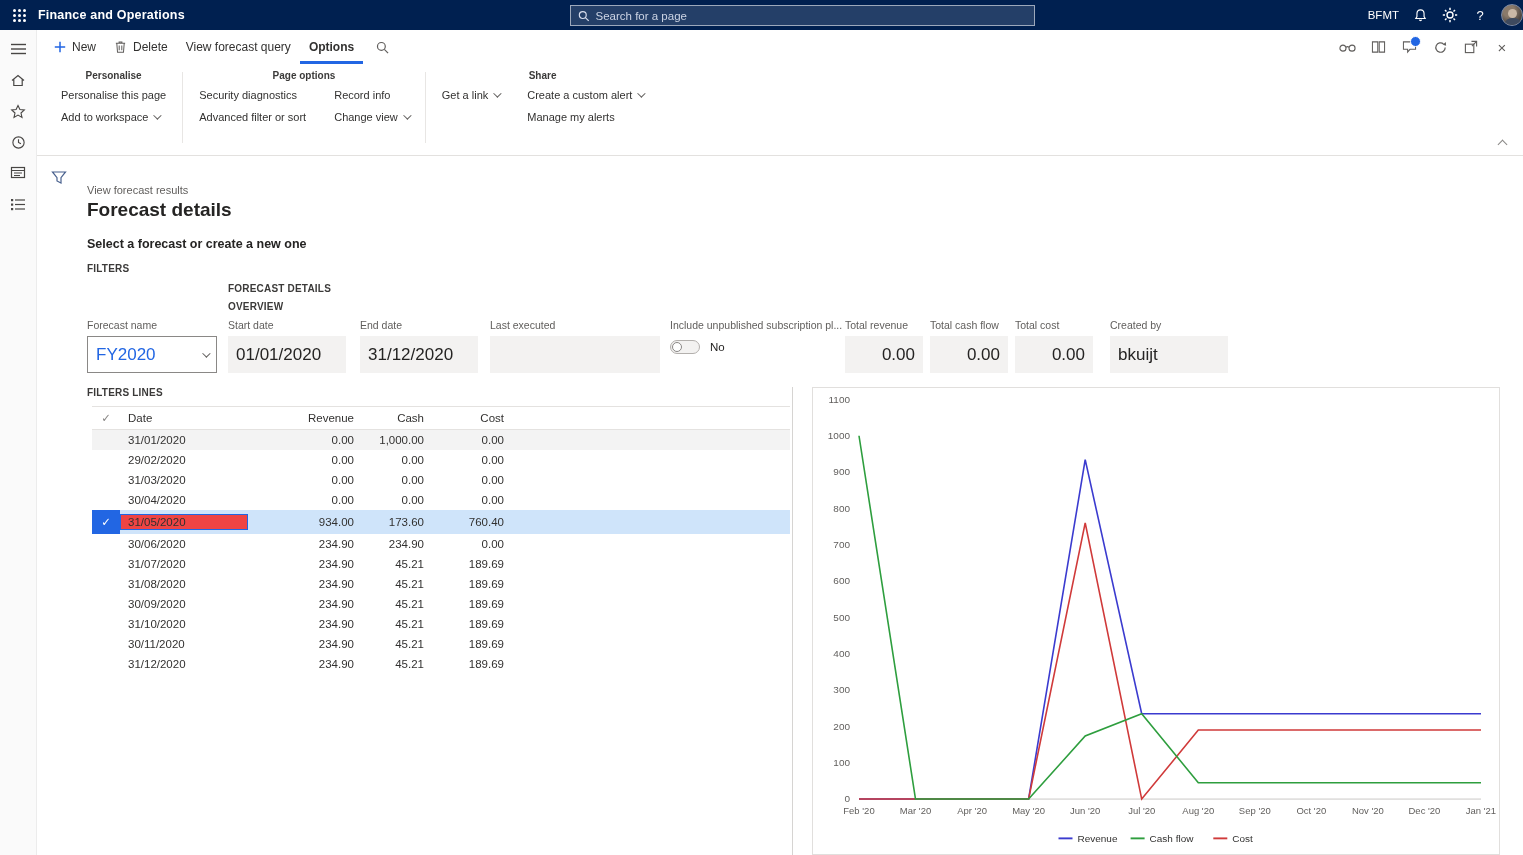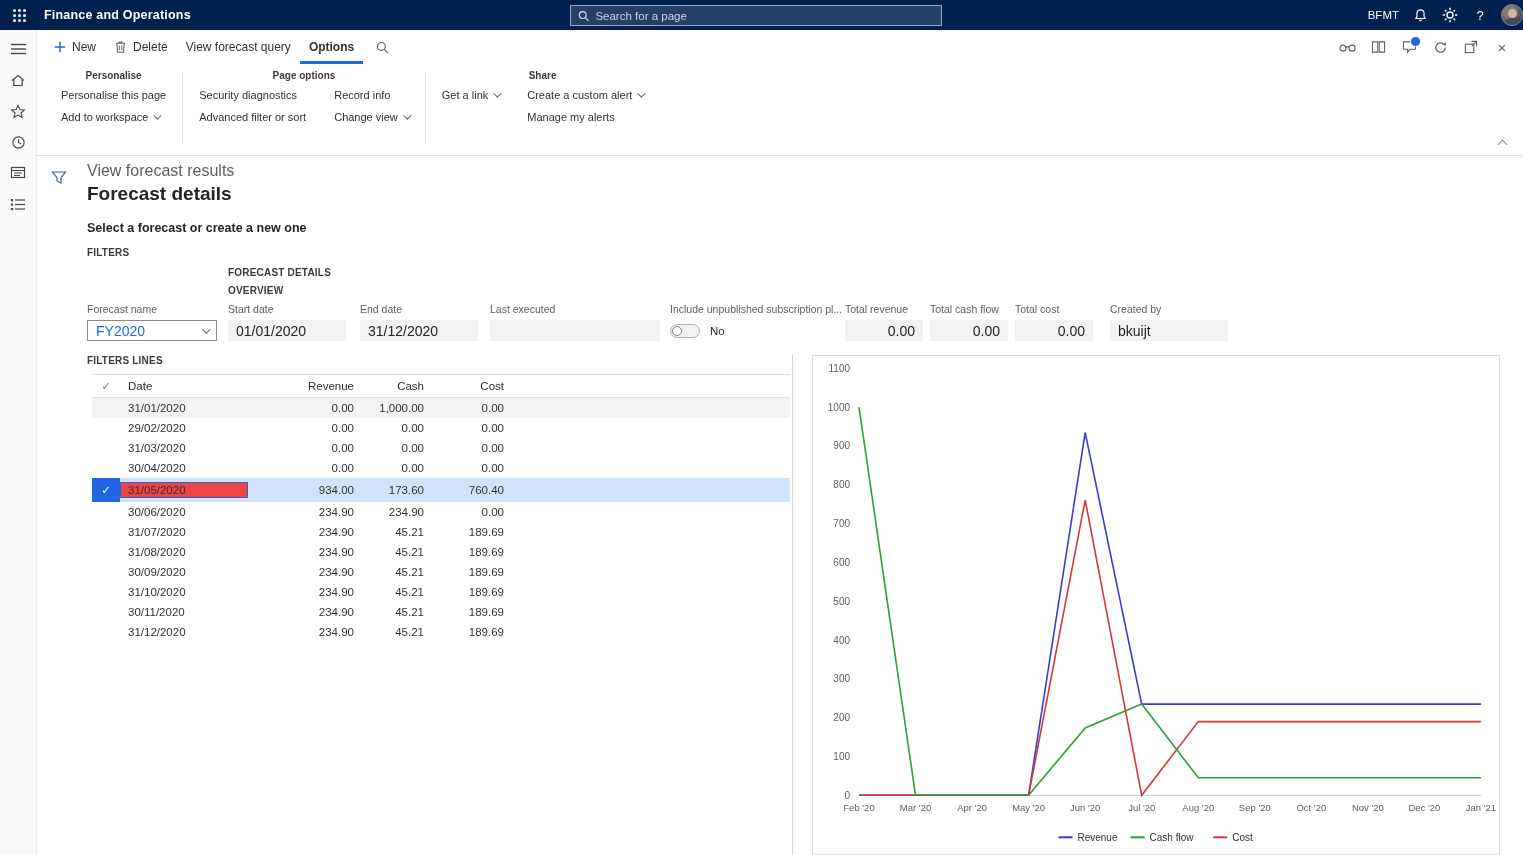--- a/index.html
+++ b/index.html
@@ -2,22 +2,22 @@
 <html><head>
 <meta charset="utf-8">
 <style>
   * { margin:0; padding:0; box-sizing:border-box; }
   html,body { width:1523px; height:855px; overflow:hidden; }
   body { font-family:"Liberation Sans","DejaVu Sans",sans-serif; font-size:12px; color:#323130; background:#fff; }
 
   
   .topbar { height:30px; background:#002050; display:flex; align-items:center; color:#fff; position:relative; z-index:5; }
   .waffle-btn { width:38px; height:30px; display:flex; align-items:center; justify-content:center; cursor:pointer; }
-  .app-title { font-weight:bold; font-size:12.5px; margin-left:6px; letter-spacing:.2px; }
-  .top-search { position:absolute; left:570px; top:5px; width:372px; height:21px; background:rgba(255,255,255,.14); border:1px solid rgba(255,255,255,.55); display:flex; align-items:center; padding:0 7px; }
+  .app-title { font-weight:bold; font-size:12.5px; letter-spacing:.2px; }
+  .top-search { position:absolute; left:570px; top:5px; width:465px; height:21px; background:rgba(255,255,255,.14); border:1px solid rgba(255,255,255,.55); display:flex; align-items:center; padding:0 7px; }
   .top-search input { background:transparent; border:none; outline:none; color:#e8ecf5; font-size:11.5px; margin-left:6px; width:100%; font-family:inherit; }
   .top-search input::placeholder { color:#ccd4e4; }
   .top-right { margin-left:auto; display:flex; align-items:center; gap:12px; padding-right:0; }
   .company-badge { font-size:11.5px; cursor:pointer; }
   .top-icon { display:flex; align-items:center; justify-content:center; width:18px; height:18px; cursor:pointer; }
   .q-icon { font-size:13px; color:#fff; }
   .avatar { width:22px; height:22px; border-radius:50%; background:radial-gradient(circle at 35% 30%, #8a7a6a 0 30%, #4a4440 70%); border:1px solid #7c8aa5; cursor:pointer; position:relative; overflow:hidden;}
   .avatar::before{content:""; position:absolute; left:6px; top:4px; width:9px; height:9px; border-radius:50%; background:#c9b8a6;}
   .avatar::after{content:""; position:absolute; left:3px; top:13px; width:16px; height:10px; border-radius:50% 50% 0 0; background:#3d4a5f;}
 
@@ -45,31 +45,31 @@
   .rb-col { display:flex; flex-direction:column; gap:10px; }
   .rb-item { font-size:11px; color:#323130; cursor:pointer; white-space:nowrap; display:flex; align-items:center; gap:5px; }
   .rb-sep { width:1px; background:#e8e6e4; margin:2px 0 12px 0; }
   .chev { width:6px; height:6px; border-right:1.2px solid #605e5c; border-bottom:1.2px solid #605e5c; transform:rotate(45deg) translateY(-2px); display:inline-block; }
   .collapse-chev { position:absolute; right:14px; bottom:6px; cursor:pointer; width:14px; height:10px; display:flex; align-items:center; justify-content:center; }
   .chev-up { width:7px; height:7px; border-right:1.2px solid #8a8886; border-bottom:1.2px solid #8a8886; transform:rotate(-135deg); display:inline-block; }
 
   
   .content { flex:1; position:relative; display:flex; flex-direction:column; min-height:0; background:#fff; }
   .funnel-btn { position:absolute; left:14px; top:14px; cursor:pointer; }
-  .page-caption { margin:6px 0 0 50px; font-size:16px; color:#605e5c; }
+  .page-caption { margin:28px 0 0 50px; font-size:11px; color:#605e5c; }
   .page-title { margin:3px 0 0 50px; font-size:19px; font-weight:600; color:#252423; }
   .page-subtitle { margin:16px 0 0 50px; font-size:12.5px; font-weight:700; color:#252423; }
   .filters-label { margin:12px 0 0 50px; font-size:10px; font-weight:700; color:#3b3a39; letter-spacing:.2px; }
   .group-labels { margin:9px 0 0 191px; display:flex; flex-direction:column; gap:7px; }
   .group-labels div { font-size:10px; font-weight:700; color:#3b3a39; letter-spacing:.2px; }
 
   .fields-row { margin:7px 0 0 50px; display:flex; align-items:flex-start; }
   .field { display:flex; flex-direction:column; }
   .field-label { font-size:10.5px; color:#605e5c; margin-bottom:5px; white-space:nowrap; overflow:hidden; text-overflow:ellipsis; }
-  .ctrl { height:21px; font-size:14px; display:flex; align-items:center; padding:0 8px; color:#252423; }
+  .ctrl { height:37px; font-size:17px; display:flex; align-items:center; padding:0 8px; color:#252423; }
   .ctrl.gray { background:#f3f2f1; }
   .ctrl.num { justify-content:flex-end; }
   .combo { background:#fff; border:1px solid #8a8886; justify-content:space-between; cursor:pointer; }
   .combo .val { color:#2266e3; }
   .toggle-row { display:flex; align-items:center; gap:10px; height:21px; }
   .toggle { width:30px; height:14px; border:1px solid #b3b0ad; border-radius:8px; background:#f3f2f1; position:relative; cursor:pointer; }
   .toggle .knob { position:absolute; left:1px; top:1px; width:10px; height:10px; border-radius:50%; background:#fff; border:1px solid #8a8886; }
   .toggle-val { font-size:11.5px; color:#252423; }
 
   .panels-row { flex:1; min-height:0; display:flex; margin-top:14px; }

